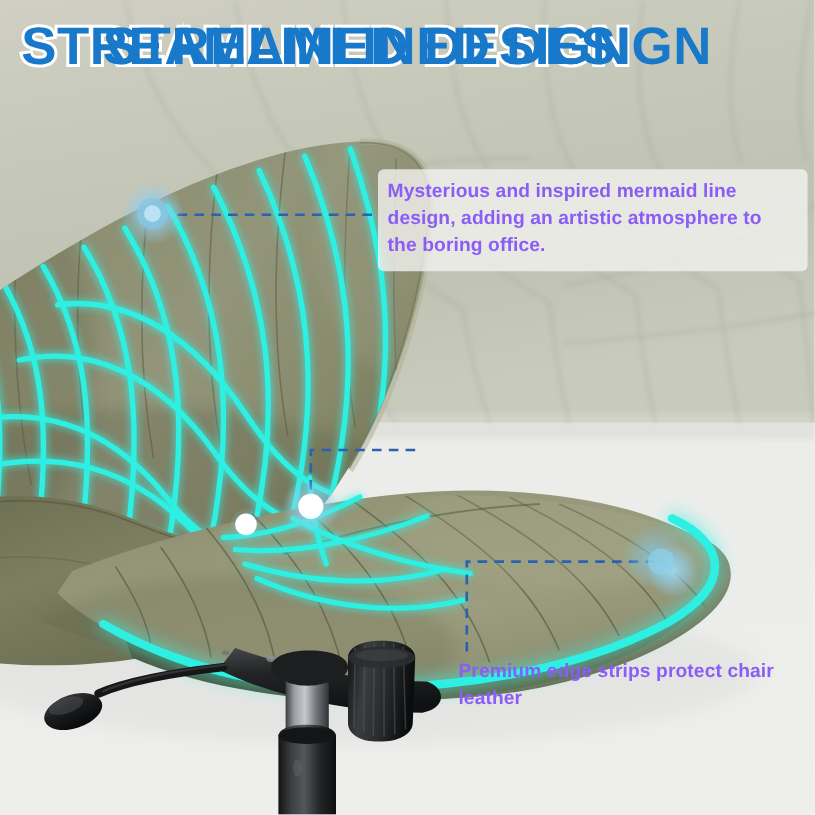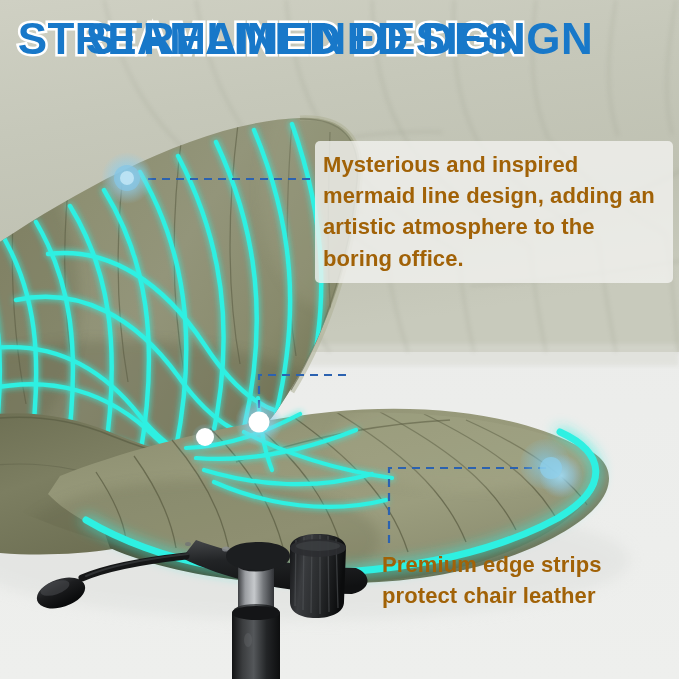--- a/index.html
+++ b/index.html
@@ -20,22 +20,22 @@
     paint-order:stroke fill;
     z-index:40;white-space:nowrap;
   }
   .headline .fill{
     position:absolute;left:0;top:0;width:679px;text-align:center;
     color:#1878c9;-webkit-text-stroke:0;
   }
 
   
   .callout{
-    position:absolute;z-index:45;color:#a16207;
-    font-size:22px;font-weight:bold;line-height:1.42;
+    position:absolute;z-index:45;color:#8b5cf6;
+    font-size:16px;font-weight:bold;line-height:1.42;
     letter-spacing:0.1px;
   }
   #callout-mermaid{
     left:315px;top:141px;width:358px;
     background:rgba(243,243,240,0.80);
     border-radius:5px;padding:8px 10px 9px 8px;
     box-sizing:border-box;
   }
   #callout-stitch{left:353px;top:362px;width:326px;}
   #callout-edge{left:372px;top:549px;width:300px;margin-left:10px;}

